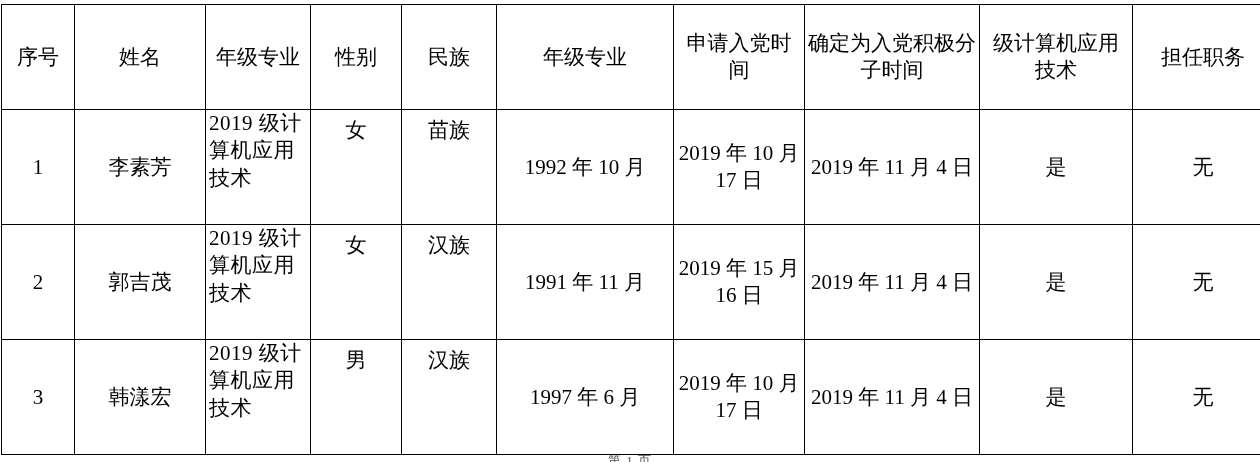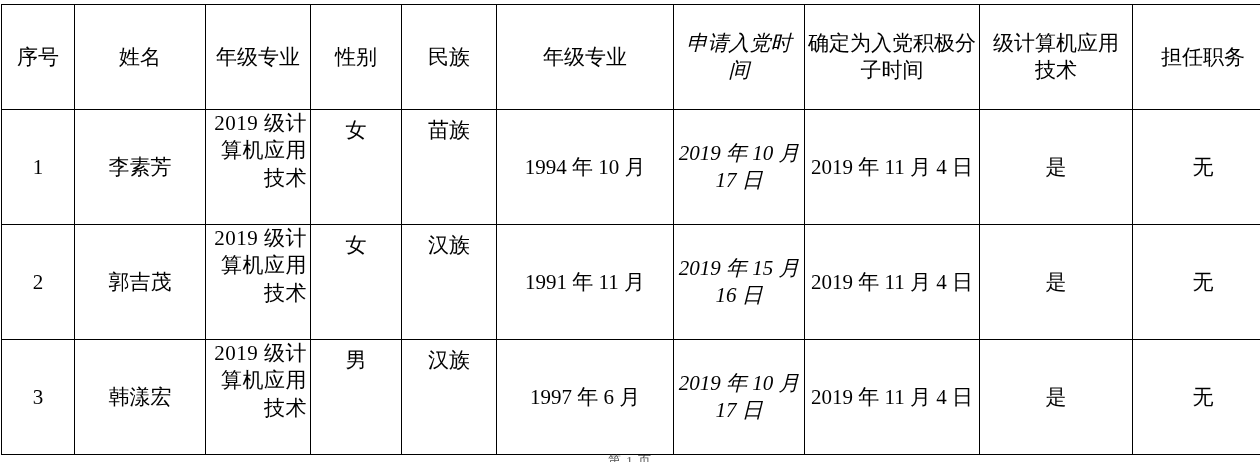--- a/index.html
+++ b/index.html
@@ -42,34 +42,34 @@
   tbody td {
     height: 110px;
   }
   
   .c0 { width: 66px; }
   .c1 { width: 124px; }
   .c2 { width: 98px; }
   .c3 { width: 84px; margin-top: 36px; }
   .c4 { width: 88px; }
   .c5 { width: 170px; }
-  .c6 { width: 124px; font-style: italic; }
+  .c6 { width: 124px; }
   .c7 { width: 168px; margin-left: 36px; }
   .c8 { width: 146px; }
   .c9 { width: 134px; }
 
   
   .major-cell {
     position: relative;
     padding: 0;
     overflow: hidden;
   }
   .major-inner {
     display: block;
-    text-align: right;
+    text-align: left;
     line-height: 1.30;
     font-size: 21px;
     letter-spacing: 0.5px;
     margin-top: -2px;
   }
   .top-align {
     vertical-align: top !important;
   }
   .cell-top-inner {
     display: block;
@@ -115,21 +115,21 @@
         <td class="c1">李素芳</td>
         <td class="c2 major-cell top-align">
             <span class="major-inner">2019 级计算机应用技术</span>
           </td>
         <td class="c3 top-align">
             <span class="cell-top-inner">女</span>
           </td>
         <td class="c4 top-align">
             <span class="cell-top-inner">苗族</span>
           </td>
-        <td class="c5">1994 年 10 月</td>
+        <td class="c5">1992 年 10 月</td>
         <td class="c6">2019 年 10 月 17 日</td>
         <td class="c7">2019 年 11 月 4 日</td>
         <td class="c8">是</td>
         <td class="c9">无</td>
       </tr>
 
       <tr>
         <td class="c0">2</td>
         <td class="c1">郭吉茂</td>
         <td class="c2 major-cell top-align">

